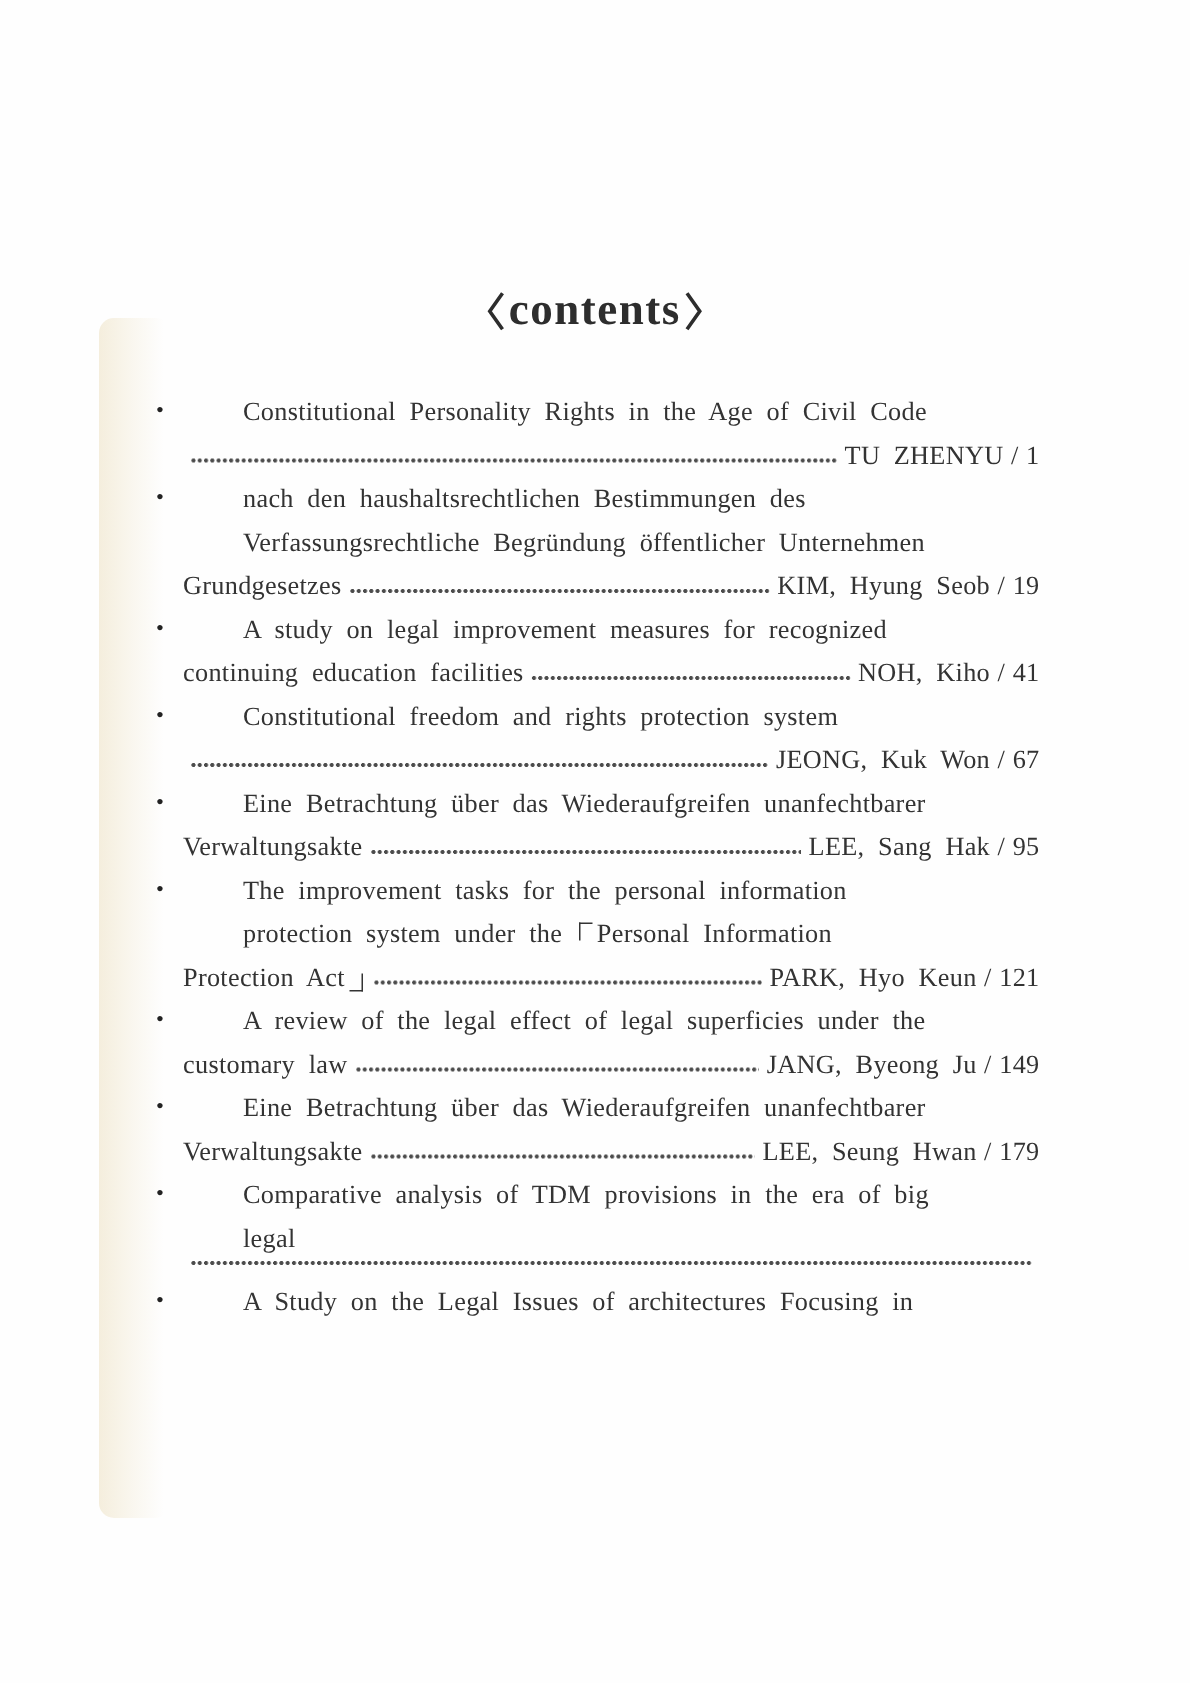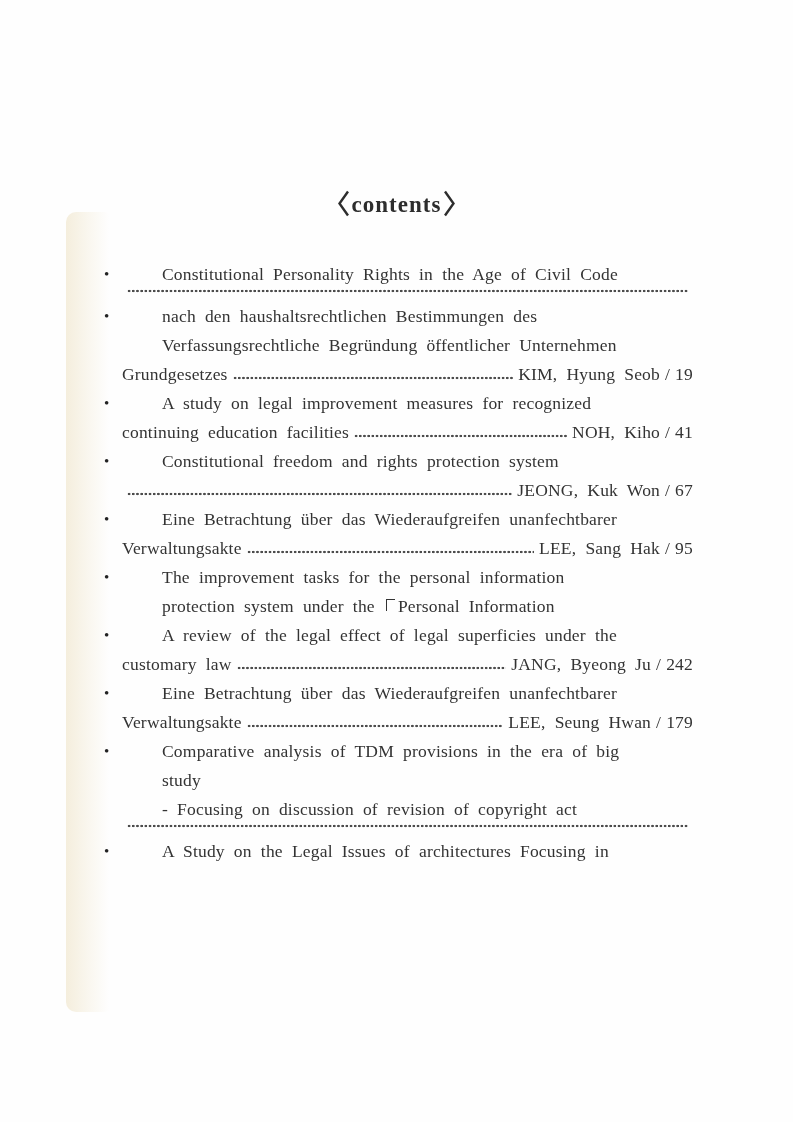--- a/index.html
+++ b/index.html
@@ -25,21 +25,21 @@
     height: 800px;
     background: linear-gradient(90deg, rgba(244,237,219,0.95) 0%, rgba(244,237,219,0.45) 45%, rgba(244,237,219,0) 90%);
     border-radius: 10px;
   }
   .title {
     position: absolute;
     top: 190px;
     left: 0;
     width: 100%;
     text-align: center;
-    font-size: 23px;
+    font-size: 30px;
     font-weight: 700;
     letter-spacing: 1px;
     color: #2d2d2d;
     margin: 0;
   }
   .title .chev {
     vertical-align: -5px;
   }
   .title .t-text {
     margin: 0 2px;
@@ -121,20 +121,21 @@
       </svg><span class="t-text">contents</span><svg class="chev" width="13" height="27" viewBox="0 0 13 27">
         <path d="M2 1.5 L10.5 13.5 L2 25.5" stroke="#2d2d2d" stroke-width="2.4" fill="none"></path>
       </svg></h1>
 
   <div class="toc" id="toc">
       <div class="entry">
         <span class="bullet">•</span>
         <div class="line">Constitutional Personality Rights in the Age of Civil Code</div>
         <div class="leaderline">
           <span class="dots"></span>
+          <span class="by"><span>TU ZHENYU</span><span class="sep">/</span><span>1</span></span>
         </div>
       </div>
       <div class="entry">
         <span class="bullet">•</span>
         <div class="line">nach den haushaltsrechtlichen Bestimmungen des</div>
         <div class="line">Verfassungsrechtliche Begründung öffentlicher Unternehmen</div>
         <div class="leaderline">
           <span class="prefix">Grundgesetzes</span>
           <span class="dots"></span>
           <span class="by"><span>KIM, Hyung Seob</span><span class="sep">/</span><span>19</span></span>
@@ -163,44 +164,48 @@
         <div class="leaderline">
           <span class="prefix">Verwaltungsakte</span>
           <span class="dots"></span>
           <span class="by"><span>LEE, Sang Hak</span><span class="sep">/</span><span>95</span></span>
         </div>
       </div>
       <div class="entry">
         <span class="bullet">•</span>
         <div class="line">The improvement tasks for the personal information</div>
         <div class="line">protection system under the <span class="cjk-open"></span>Personal Information</div>
+        <div class="leaderline">
+          <span class="prefix">Protection Act<span class="cjk-close"></span></span>
+          <span class="dots"></span>
+          <span class="by"><span>PARK, Hyo Keun</span><span class="sep">/</span><span>121</span></span>
+        </div>
       </div>
       <div class="entry">
         <span class="bullet">•</span>
         <div class="line">A review of the legal effect of legal superficies under the</div>
         <div class="leaderline">
           <span class="prefix">customary law</span>
           <span class="dots"></span>
-          <span class="by"><span>JANG, Byeong Ju</span><span class="sep">/</span><span>242</span></span>
+          <span class="by"><span>JANG, Byeong Ju</span><span class="sep">/</span><span>149</span></span>
         </div>
       </div>
       <div class="entry">
         <span class="bullet">•</span>
         <div class="line">Eine Betrachtung über das Wiederaufgreifen unanfechtbarer</div>
         <div class="leaderline">
           <span class="prefix">Verwaltungsakte</span>
           <span class="dots"></span>
           <span class="by"><span>LEE, Seung Hwan</span><span class="sep">/</span><span>179</span></span>
         </div>
       </div>
       <div class="entry">
         <span class="bullet">•</span>
         <div class="line">Comparative analysis of TDM provisions in the era of big</div>
-        <div class="line">study</div>
-        <div class="line">- Focusing on discussion of revision of copyright act</div>
+        <div class="line">legal</div>
         <div class="leaderline">
           <span class="dots"></span>
         </div>
       </div>
       <div class="entry">
         <span class="bullet">•</span>
         <div class="line">A Study on the Legal Issues of architectures Focusing in</div>
       </div>
     </div>
 </div>

